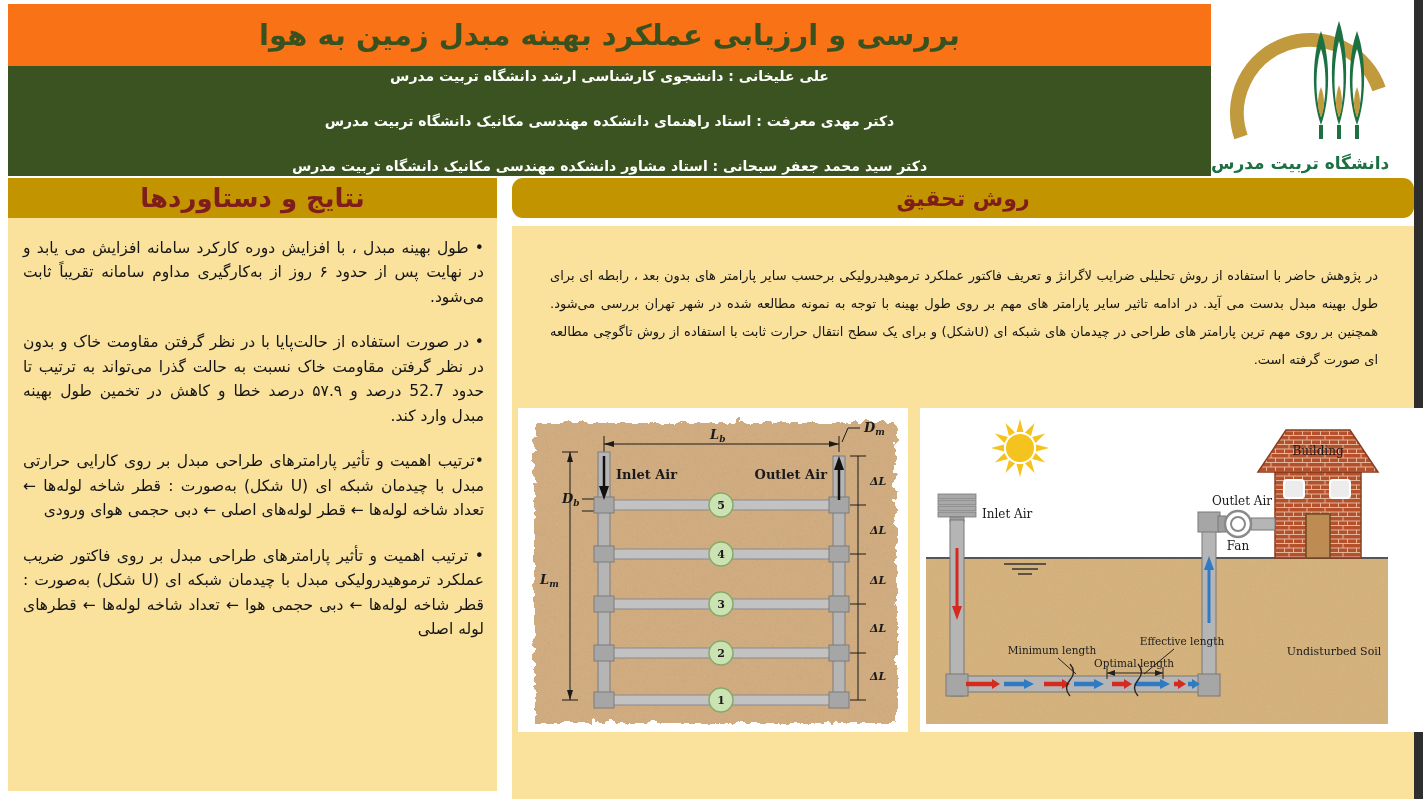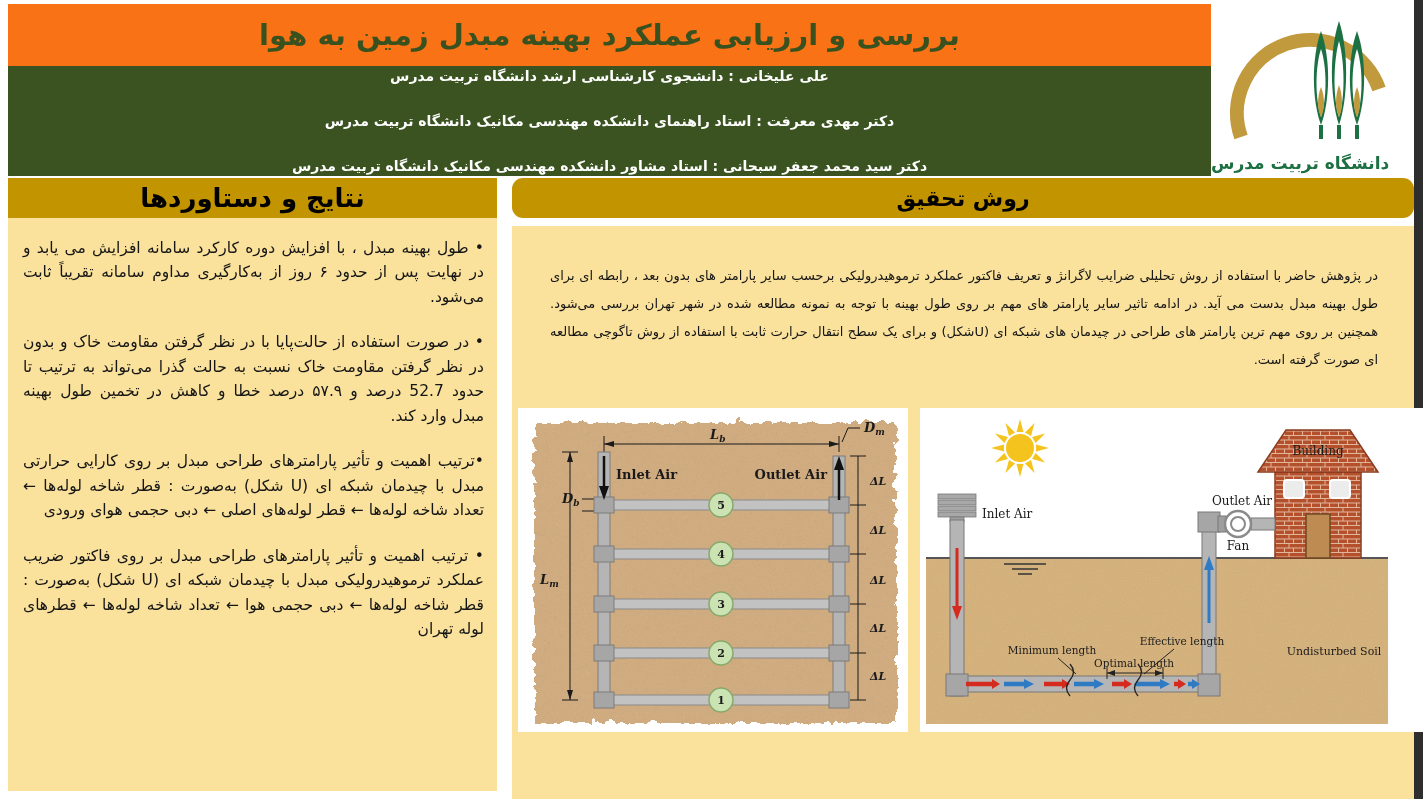--- a/index.html
+++ b/index.html
@@ -11,21 +11,21 @@
              display:flex;align-items:center;justify-content:center;}
   .title-bar h1{margin:0;font-size:29px;font-weight:bold;color:#39511F;direction:rtl;}
   .authors-bar{left:8px;top:66px;width:1203px;height:110px;background:#3A5320;color:#fff;
                display:flex;flex-direction:column;justify-content:space-between;
                text-align:center;direction:rtl;font-size:14px;font-weight:bold;padding:2px 0;box-sizing:border-box;}
   .logo-box{left:1211px;top:15px;width:180px;height:176px;background:#fff;
             display:flex;flex-direction:column;align-items:flex-start;}
   .right-strip{left:1414px;top:0;width:9px;height:799px;background:#2E2E2E;}
   
   .panel{box-sizing:border-box;}
-  .panel-header{height:40px;background:#C29400;color:#000000;display:flex;align-items:center;
+  .panel-header{height:40px;background:#C29400;color:#7f1d1d;display:flex;align-items:center;
                 justify-content:center;font-weight:bold;direction:rtl;}
   .left-panel{left:8px;top:178px;width:489px;height:613px;}
   .right-panel{left:512px;top:178px;width:902px;height:613px;}
   .left-panel .panel-header{font-size:26px;}
   .right-panel .panel-header{font-size:22px;border-radius:11px;}
   .panel-body{background:#FAE29C;height:573px;box-sizing:border-box;}
   .left-panel .panel-body{padding:18px 13px 0 15px;direction:rtl;text-align:justify;
                           font-size:15.5px;line-height:1.58;color:#151515;}
   .left-panel .panel-body p{margin:0 0 21px 0;}
   .method-text{margin:8px;padding:36px 28px 0 30px;direction:rtl;text-align:justify;
@@ -86,21 +86,21 @@
   <div class="abs right-strip"></div>
 
   <section class="abs panel left-panel">
     <div class="panel-header">
       <span>نتایج و دستاوردها</span>
     </div>
     <div class="panel-body">
       <p>• طول بهینه مبدل ، با افزایش دوره کارکرد سامانه افزایش می یابد و در نهایت پس از حدود ۶ روز از به‌کارگیری مداوم سامانه تقریباً ثابت می‌شود.</p>
       <p>• در صورت استفاده از حالت‌پایا با در نظر گرفتن مقاومت خاک و بدون در نظر گرفتن مقاومت خاک نسبت به حالت گذرا می‌تواند به ترتیب تا حدود 52.7 درصد و ۵۷.۹ درصد خطا و کاهش در تخمین طول بهینه مبدل وارد کند.</p>
       <p>•ترتیب اهمیت و تأثیر پارامترهای طراحی  مبدل بر روی کارایی حرارتی مبدل با چیدمان شبکه ای (U شکل) به‌صورت : قطر شاخه لوله‌ها ← تعداد شاخه لوله‌ها ← قطر لوله‌های اصلی ← دبی حجمی هوای ورودی</p>
-      <p>• ترتیب اهمیت و تأثیر پارامترهای طراحی  مبدل بر روی فاکتور ضریب عملکرد ترموهیدرولیکی مبدل با چیدمان شبکه ای (U شکل)  به‌صورت : قطر شاخه لوله‌ها ← دبی حجمی هوا ← تعداد شاخه لوله‌ها ← قطرهای لوله تهران</p>
+      <p>• ترتیب اهمیت و تأثیر پارامترهای طراحی  مبدل بر روی فاکتور ضریب عملکرد ترموهیدرولیکی مبدل با چیدمان شبکه ای (U شکل)  به‌صورت : قطر شاخه لوله‌ها ← دبی حجمی هوا ← تعداد شاخه لوله‌ها ← قطرهای لوله اصلی</p>
     </div>
   </section>
 
   <section class="abs panel right-panel">
     <div class="panel-header">
       <span>روش تحقیق</span>
     </div>
     <div class="panel-body">
       <p class="method-text">در پژوهش حاضر با استفاده از روش تحلیلی ضرایب لاگرانژ و تعریف فاکتور عملکرد ترموهیدرولیکی برحسب سایر پارامتر های بدون بعد ، رابطه ای برای طول بهینه مبدل بدست می آید. در ادامه تاثیر سایر پارامتر های مهم بر روی طول بهینه با توجه به نمونه مطالعه شده در شهر تهران بررسی می‌شود. همچنین بر روی مهم ترین پارامتر های طراحی در چیدمان های شبکه ای (Uشکل) و برای یک سطح انتقال حرارت ثابت با استفاده از روش تاگوچی مطالعه ای صورت گرفته است.</p>
     </div>

